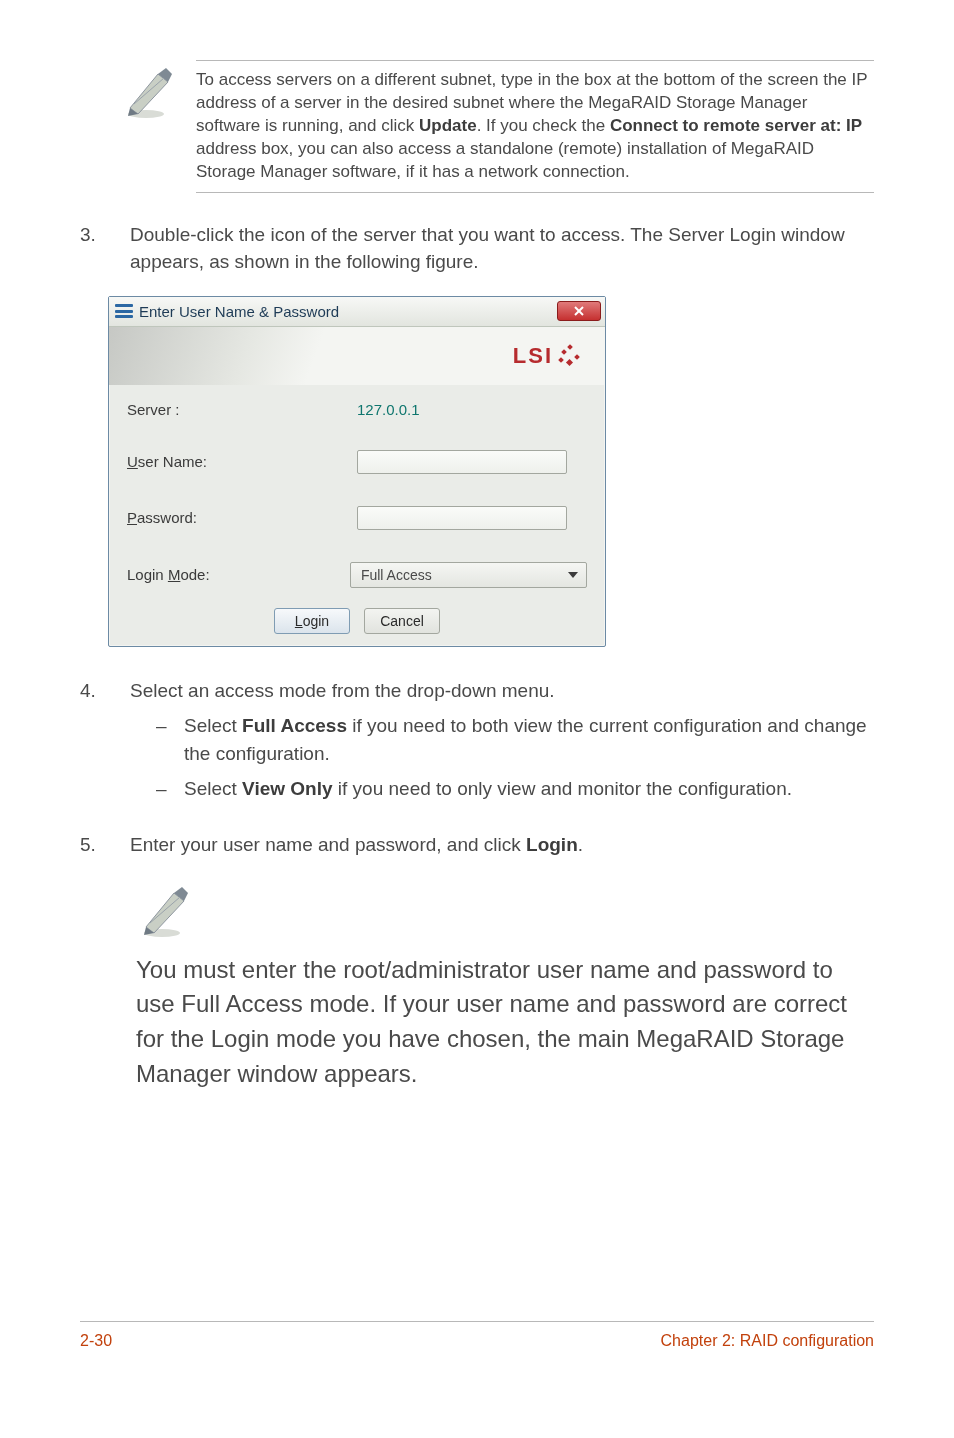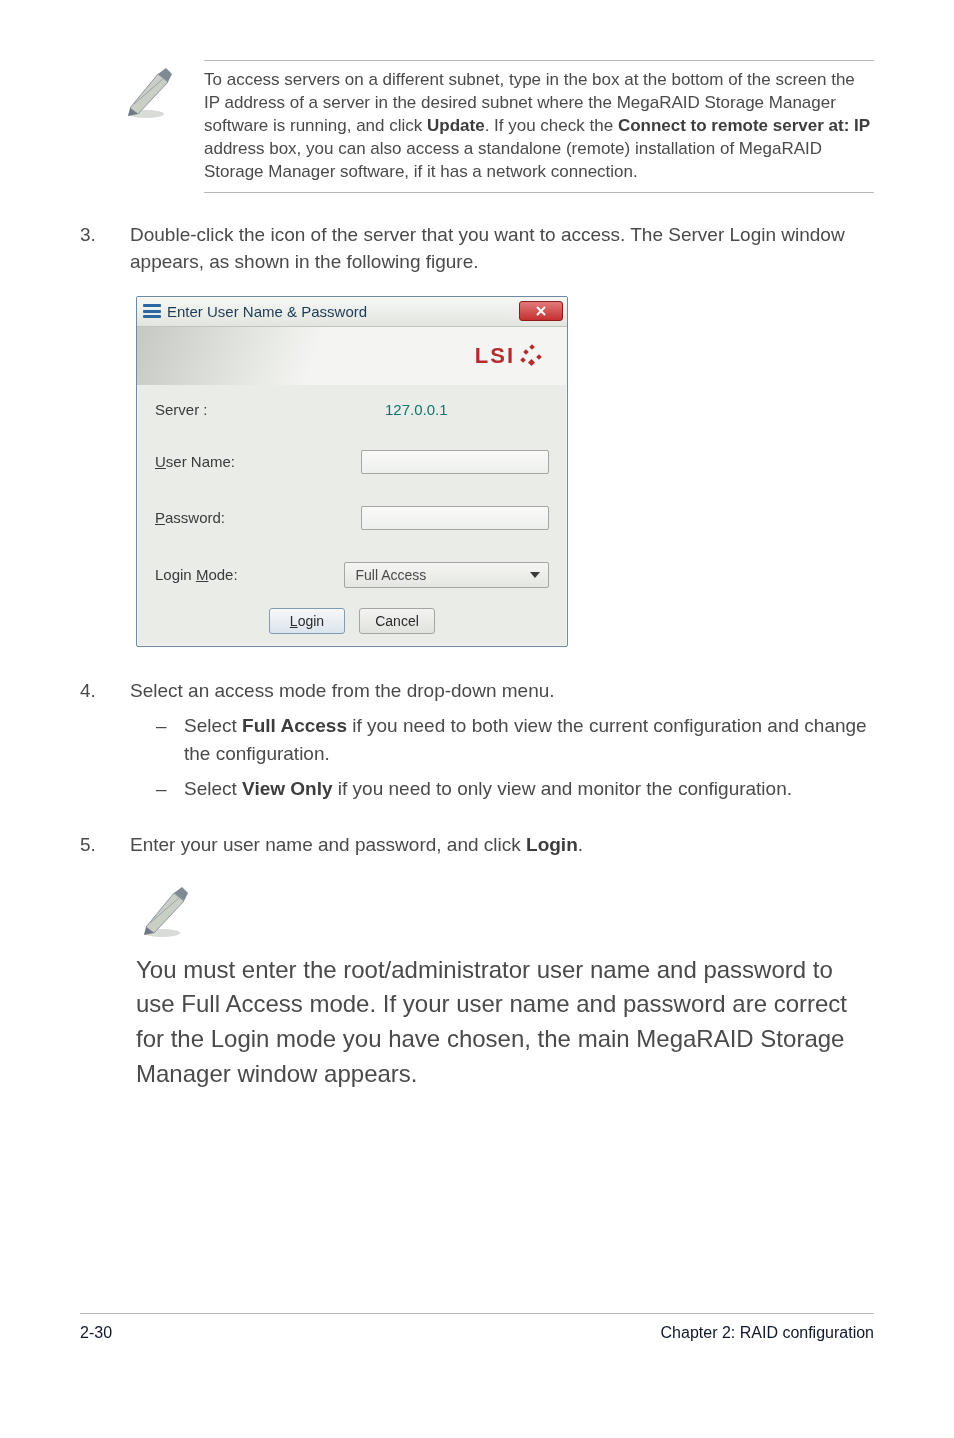--- a/index.html
+++ b/index.html
@@ -11,21 +11,21 @@
     background: #fff;
     width: 954px;
   }
   .page {
     padding: 60px 80px 40px 80px;
     min-height: 1370px;
     position: relative;
   }
   .note-block {
     display: flex;
-    gap: 28px;
+    gap: 20px;
     margin-bottom: 28px;
     margin-left: 40px;
   }
   .note-icon {
     flex: 0 0 56px;
     height: 56px;
     position: relative;
     margin-top: 4px;
   }
   .note-icon svg { width: 56px; height: 56px; }
@@ -56,22 +56,22 @@
   }
   .bullets li::before {
     content: "–";
     position: absolute;
     left: 26px;
   }
   b { font-weight: bold; color: #3d3d3d; }
 
   
   .dialog {
-    width: 432px;
-    margin: 16px 0 30px 56px;
+    width: 498px;
+    margin: 16px 0 30px 28px;
     border: 1px solid #6c8aa4;
     border-radius: 2px;
     background: #eaece8;
     box-shadow: inset 0 0 0 1px #f3f4f1;
     font-size: 15px;
   }
   .titlebar {
     display: flex;
     align-items: center;
     background: linear-gradient(#f7f8f6,#e2e5df);
@@ -175,27 +175,27 @@
   }
   .after-note {
     margin-left: 56px;
     font-size: 24px;
     line-height: 1.45;
     margin-top: 10px;
   }
 
   .footer {
     position: absolute;
-    bottom: 28px;
+    bottom: 20px;
     left: 80px; right: 80px;
     border-top: 1px solid #b8b8b8;
     padding-top: 10px;
     display:flex; justify-content:space-between;
     font-size: 16px;
-    color:#0f172a;
+    color:#c2410c;
   }
 </style>
 </head>
 <body>
 
 <div class="page">
 
   <div class="note-block">
     <div class="note-icon">
       <svg viewBox="0 0 56 56">

